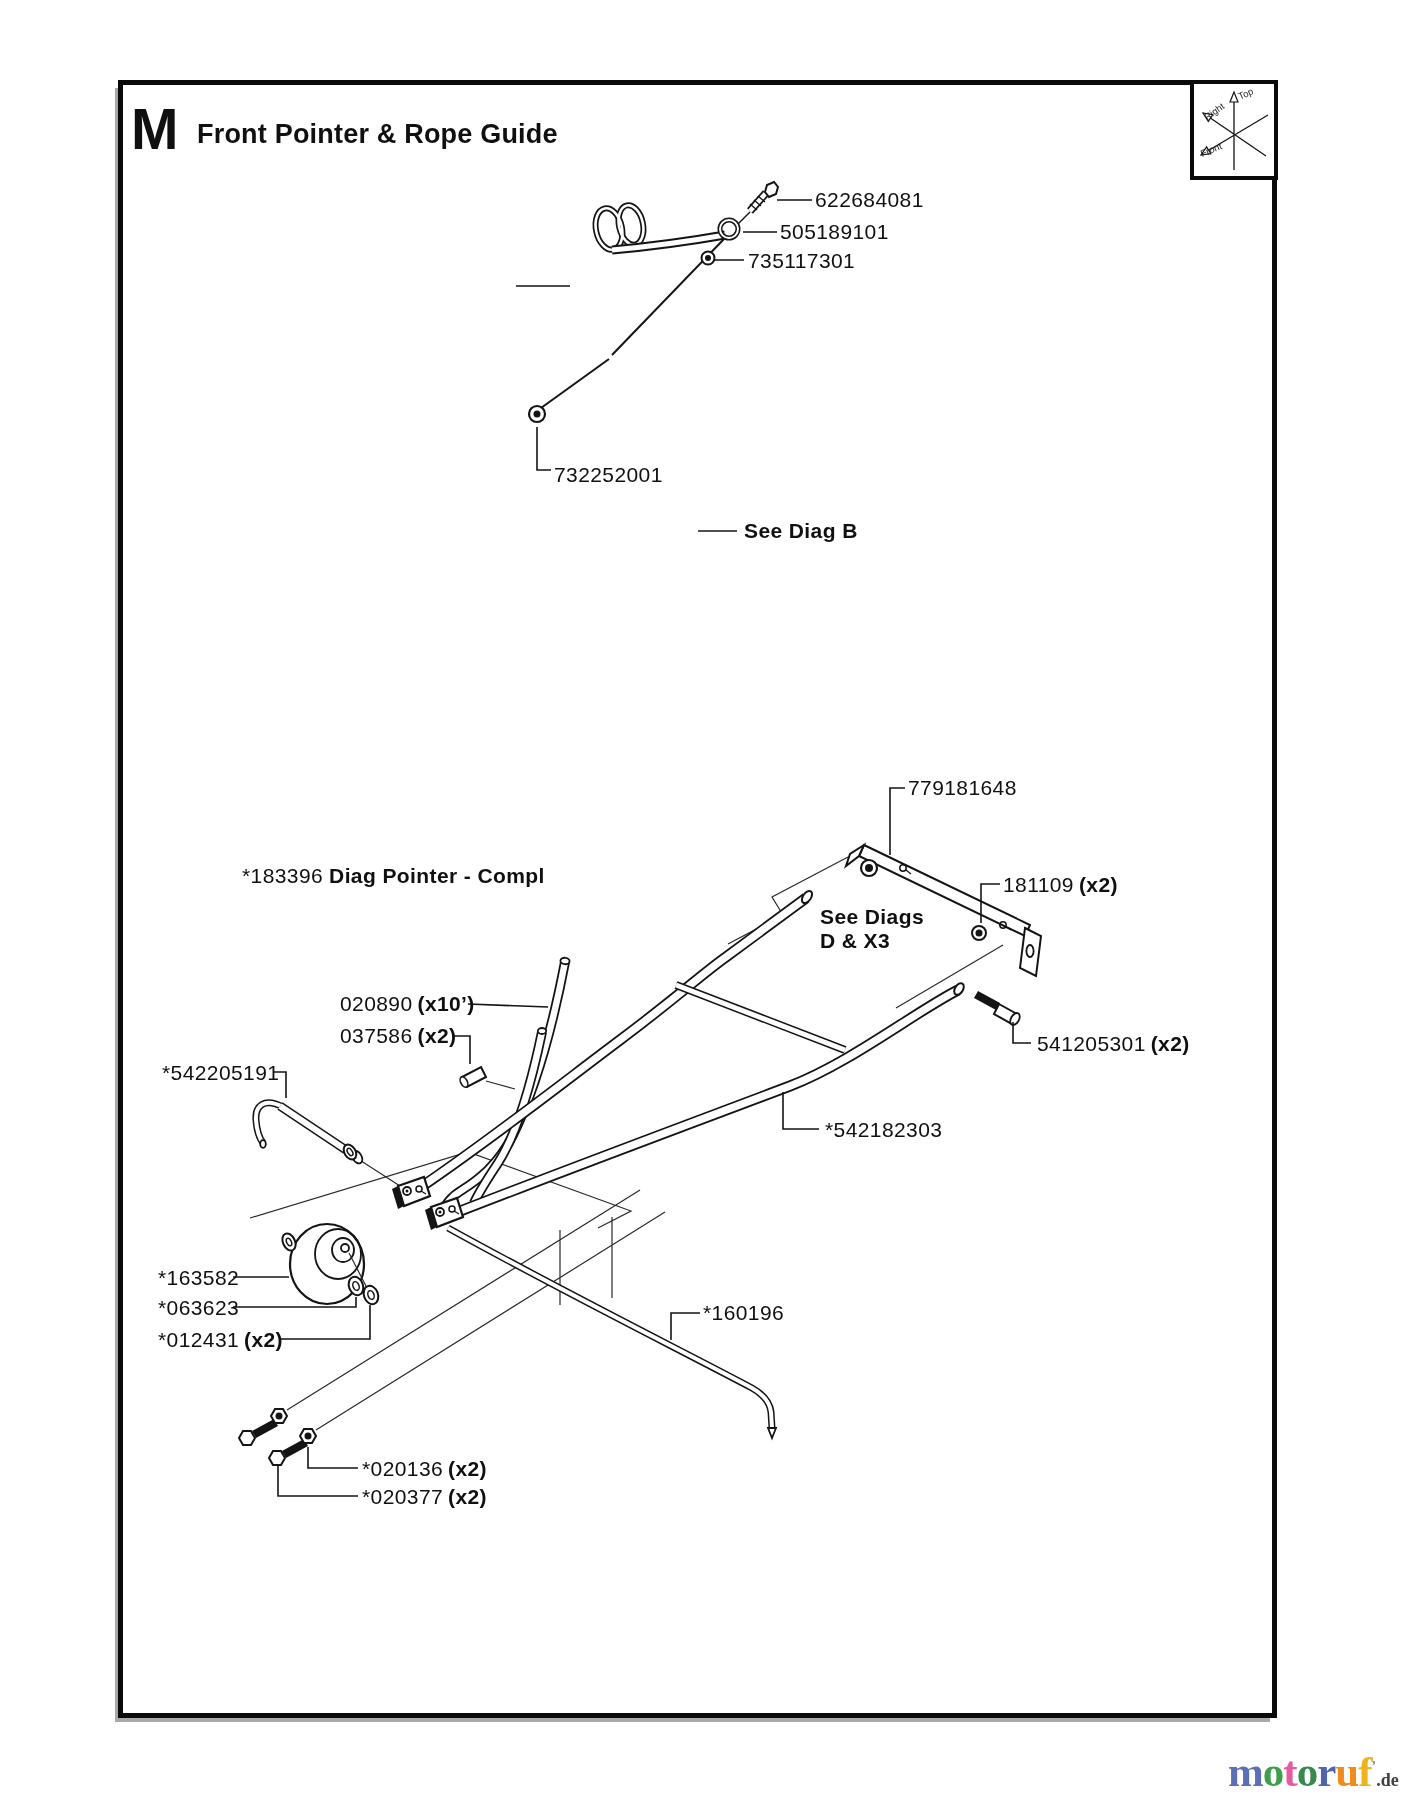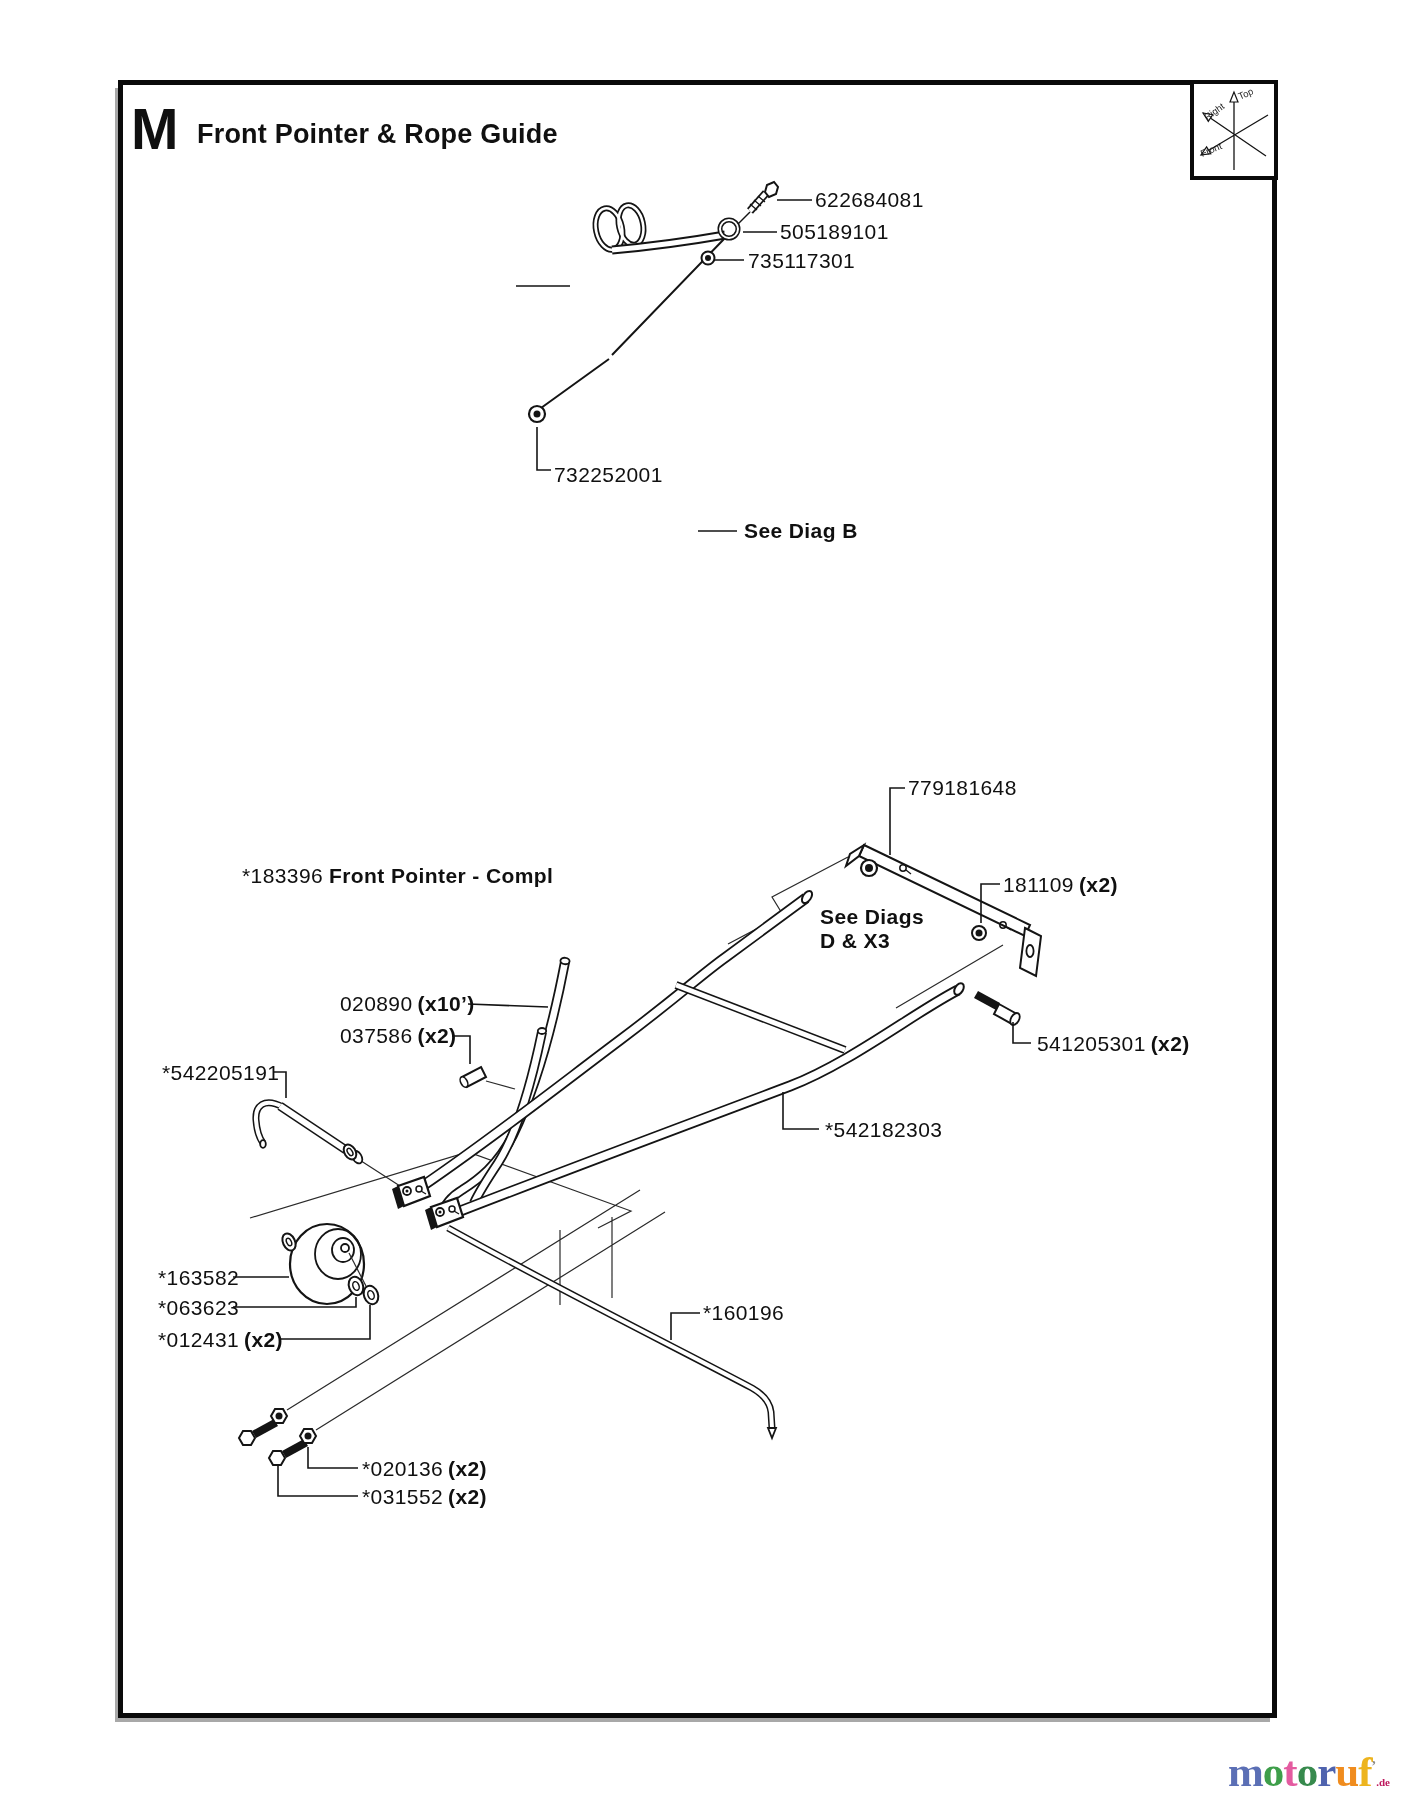--- a/index.html
+++ b/index.html
@@ -19,21 +19,21 @@
   #section-letter{left:131px;top:96px;font-size:57px;font-weight:bold;letter-spacing:-1px;}
   #page-title{left:197px;top:119px;font-size:27px;font-weight:bold;letter-spacing:0.2px;text-align:right;}
   .lbl{position:absolute;font-size:21px;letter-spacing:0.4px;white-space:nowrap;line-height:24px;}
   .lbl .b, .lbl.b{font-weight:bold;}
   .lbl .qty{font-weight:bold;margin-left:5px;}
   .lbl .nm{font-weight:bold;margin-left:6px;}
   #see-diags{left:820px;top:905px;width:165px;text-align:left;font-weight:bold;line-height:24px;}
   #diagram-svg{left:0;top:0;}
   #watermark{left:1228px;top:1744px;font-family:"Liberation Serif", serif;
       font-size:43px;font-weight:bold;line-height:46px;letter-spacing:-1px;white-space:nowrap;}
-  #watermark .suffix{font-size:11px;font-weight:bold;color:#be185d;letter-spacing:0;}
+  #watermark .suffix{font-size:18px;font-weight:bold;color:#404040;letter-spacing:0;}
   #watermark .tick{font-size:14px;color:#8a8a8a;vertical-align:super;letter-spacing:0;}
   svg .ln{stroke:#141414;fill:none;}
   svg .thin{stroke:#2a2a2a;stroke-width:1.2px;fill:none;}
   svg .lead{stroke:#141414;stroke-width:1.6px;fill:none;}
   svg .part{fill:#ffffff;stroke:#141414;}
 </style>
 </head>
 <body>
 
 <div id="page-frame" class="abs"></div>
@@ -221,21 +221,21 @@
 <div>
   <div class="lbl abs" style="left:815px;top:188px">622684081</div>
   <div class="lbl abs" style="left:780px;top:220px">505189101</div>
   <div class="lbl abs" style="left:748px;top:249px">735117301</div>
   <div class="lbl abs" style="left:554px;top:463px">732252001</div>
   <div class="lbl b abs" style="left:744px;top:519px">See Diag B</div>
 
   <div class="lbl abs" style="left:908px;top:776px">779181648</div>
 
   <div class="lbl abs" style="left:242px;top:864px">
-    <span>*183396</span><span class="nm">Front Pointer - Compl</span>
+    <span>*183396</span><span class="nm">Diag Pointer - Compl</span>
   </div>
 
   <div class="lbl abs" style="left:1003px;top:873px">
     <span>181109</span><span class="qty">(x2)</span>
   </div>
 
   <div id="see-diags" class="lbl abs">
     <div>See Diags</div>
     <div>D &amp; X3</div>
   </div>
@@ -255,19 +255,19 @@
 
   <div class="lbl abs" style="left:158px;top:1266px">*163582</div>
   <div class="lbl abs" style="left:158px;top:1296px">*063623</div>
   <div class="lbl abs" style="left:158px;top:1328px">
     <span>*012431</span><span class="qty">(x2)</span>
   </div>
   <div class="lbl abs" style="left:362px;top:1457px">
     <span>*020136</span><span class="qty">(x2)</span>
   </div>
   <div class="lbl abs" style="left:362px;top:1485px">
-    <span>*031552</span><span class="qty">(x2)</span>
+    <span>*020377</span><span class="qty">(x2)</span>
   </div>
 </div>
 
 <div id="watermark" class="abs">
   <span><span style="color: rgb(91, 111, 181);">m</span><span style="color: rgb(62, 158, 74);">o</span><span style="color: rgb(228, 91, 160);">t</span><span style="color: rgb(55, 138, 77);">o</span><span style="color: rgb(79, 99, 174);">r</span><span style="color: rgb(240, 140, 30);">u</span><span style="color: rgb(237, 180, 30);">f</span></span><span class="tick">’</span><span class="suffix">.de</span>
 </div>
 
 </body></html>

